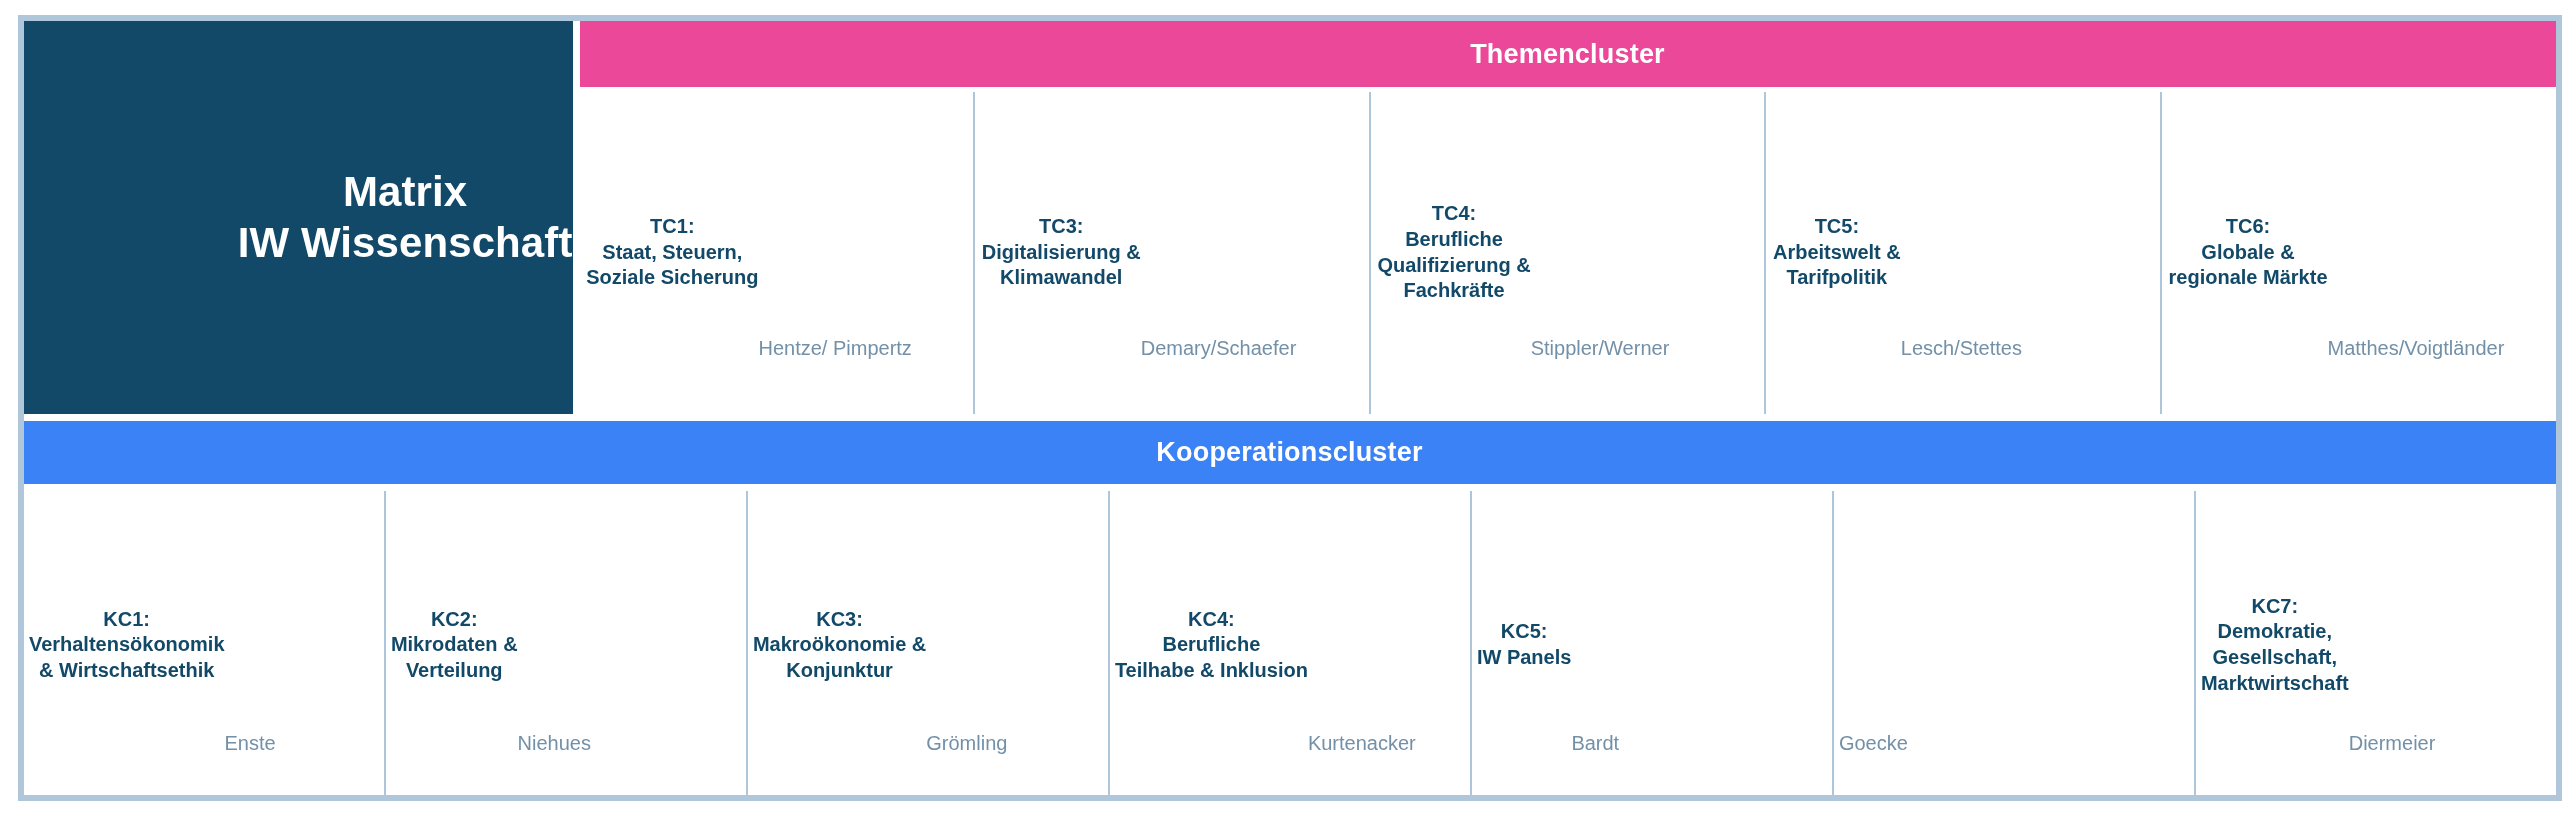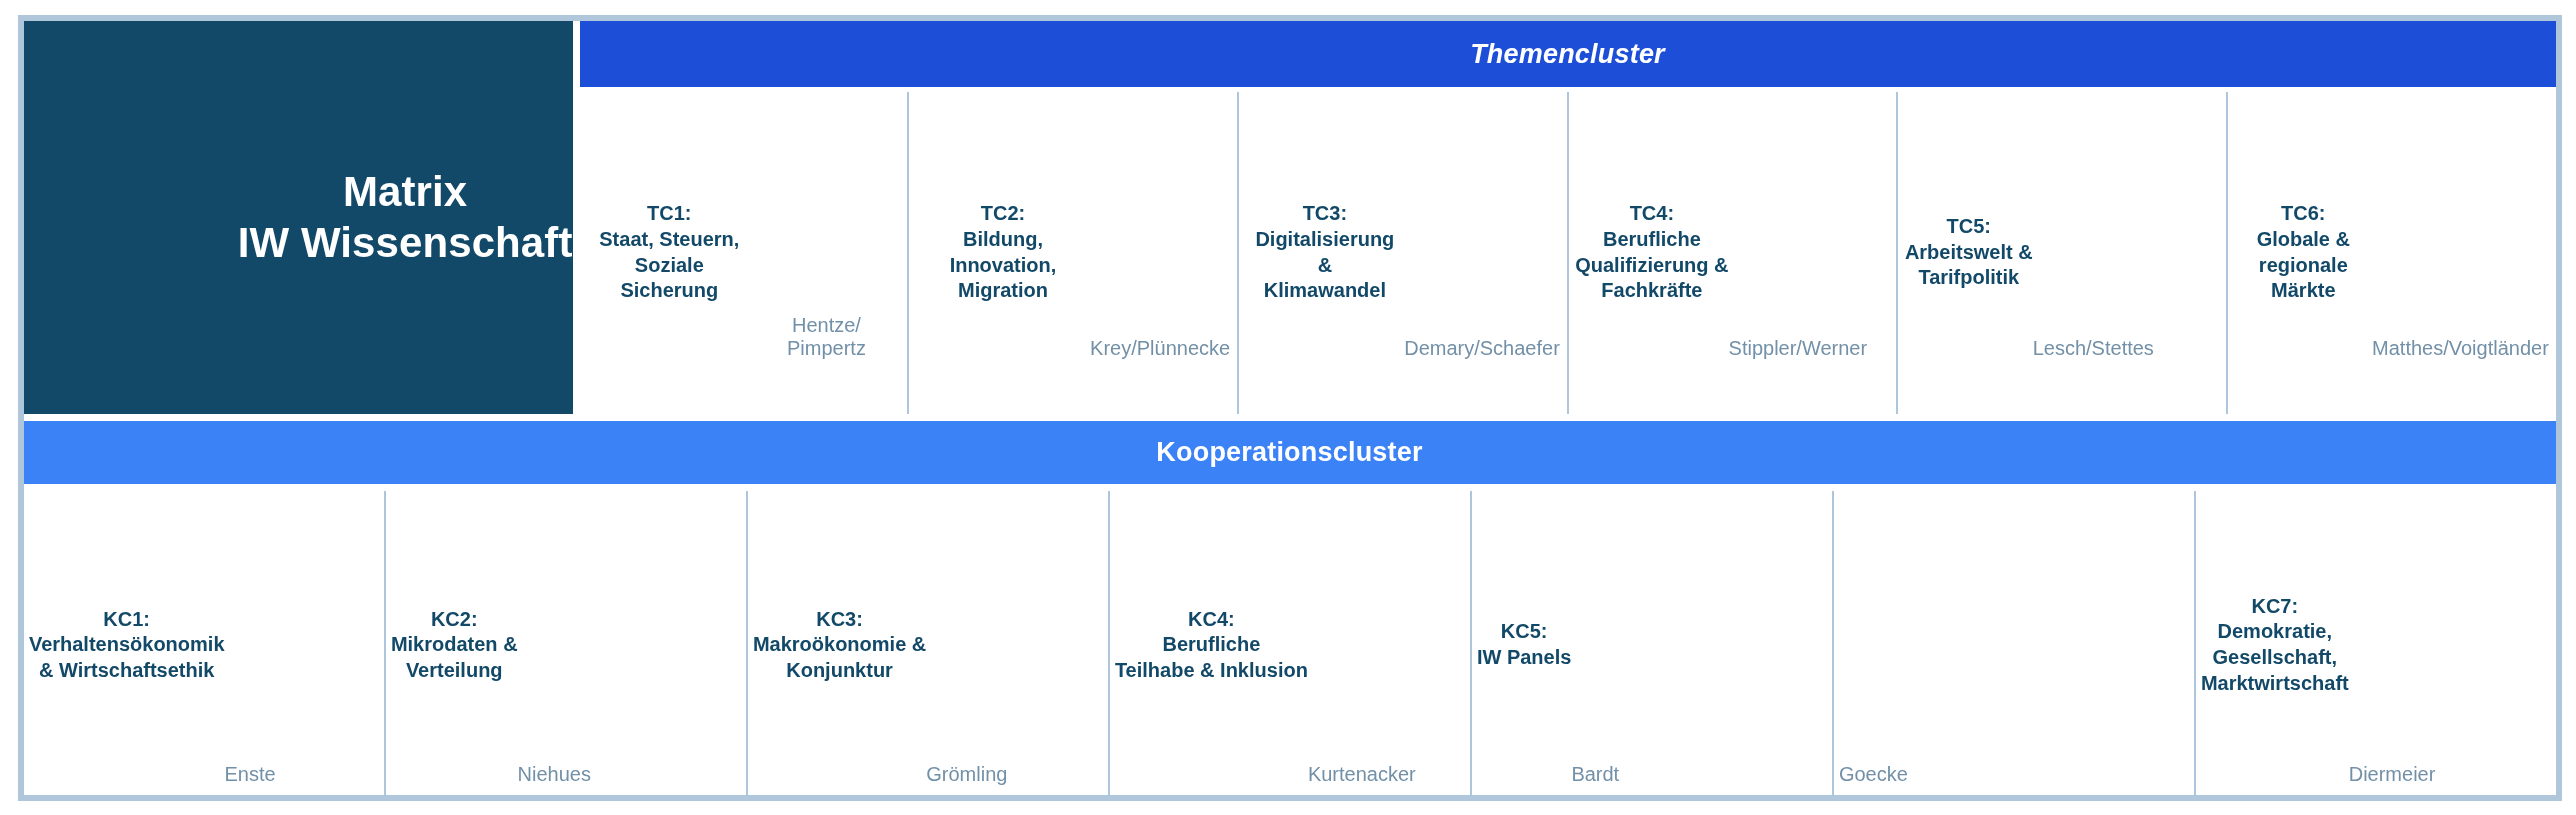--- a/index.html
+++ b/index.html
@@ -64,25 +64,24 @@
     top: 0;
     right: 0;
     height: 393px;
   }
   #themencluster-band {
     position: absolute;
     left: 0;
     top: 0;
     right: 0;
     height: 66px;
-    background: #1d4ed8;
+    background: #ec4899;
     display: flex;
     align-items: center;
     justify-content: center;
-    font-style: italic;
   }
   #themencluster-band .band-label {
     color: #ffffff;
     font-size: 27px;
     font-weight: bold;
     letter-spacing: 0.2px;
   }
 
   #tc-row {
     position: absolute;
@@ -156,21 +155,21 @@
     border-left: 2.7px solid #adc6db;
     display: flex;
     flex-direction: row;
     align-items: center;
     box-sizing: border-box;
     padding: 13.5px 5.4px 9.4px 5.4px;
   }
   .kc-cell:first-child { border-left: none; }
 
   .kc-cell .cell-author {
-    margin-bottom: 0;
+    margin-bottom: 31px;
   }
 </style>
 </head>
 <body>
 
 <div id="matrix-root">
 
   <div class="upper-region">
 
     <div id="brand-block">
@@ -186,26 +185,20 @@
 
       <div id="tc-row">
 
         <div class="tc-cell">
           <div class="cell-title">TC1:
 Staat, Steuern,
 Soziale Sicherung</div>
           <div class="cell-author">Hentze/ Pimpertz</div>
         </div>
 
-        <div class="tc-cell">
-          <div class="cell-title">TC2:
-Bildung, Innovation,
-Migration</div>
-          <div class="cell-author">Krey/Plünnecke</div>
-        </div>
 
         <div class="tc-cell">
           <div class="cell-title">TC3:
 Digitalisierung &amp;
 Klimawandel</div>
           <div class="cell-author">Demary/Schaefer</div>
         </div>
 
         <div class="tc-cell">
           <div class="cell-title">TC4:

